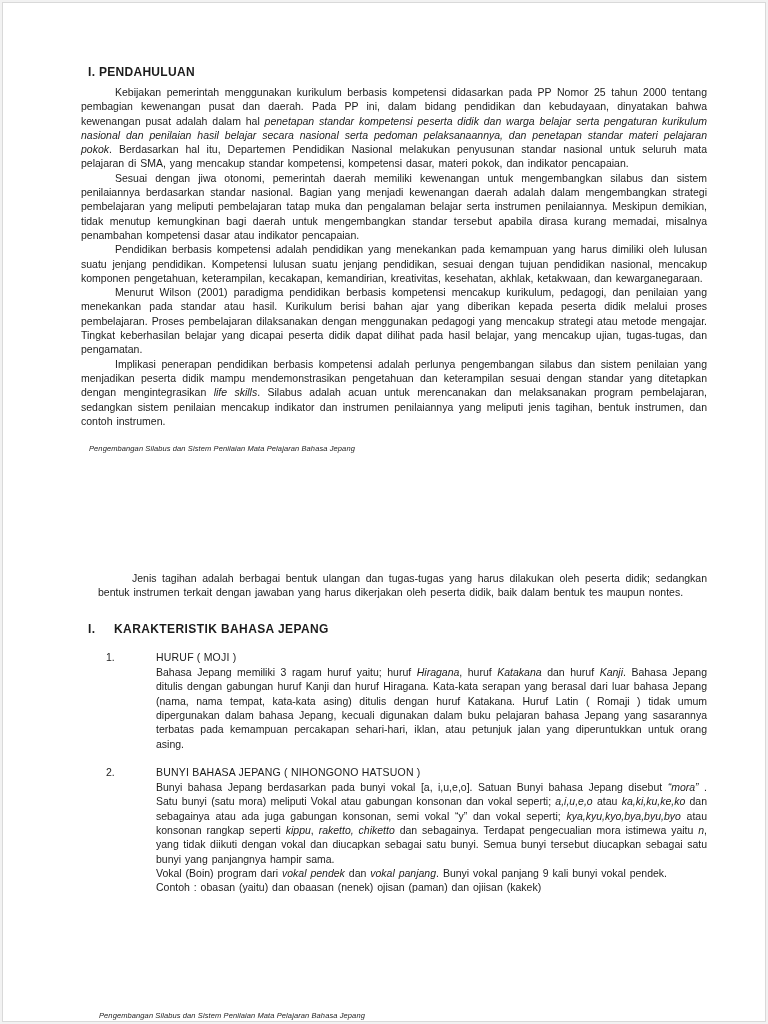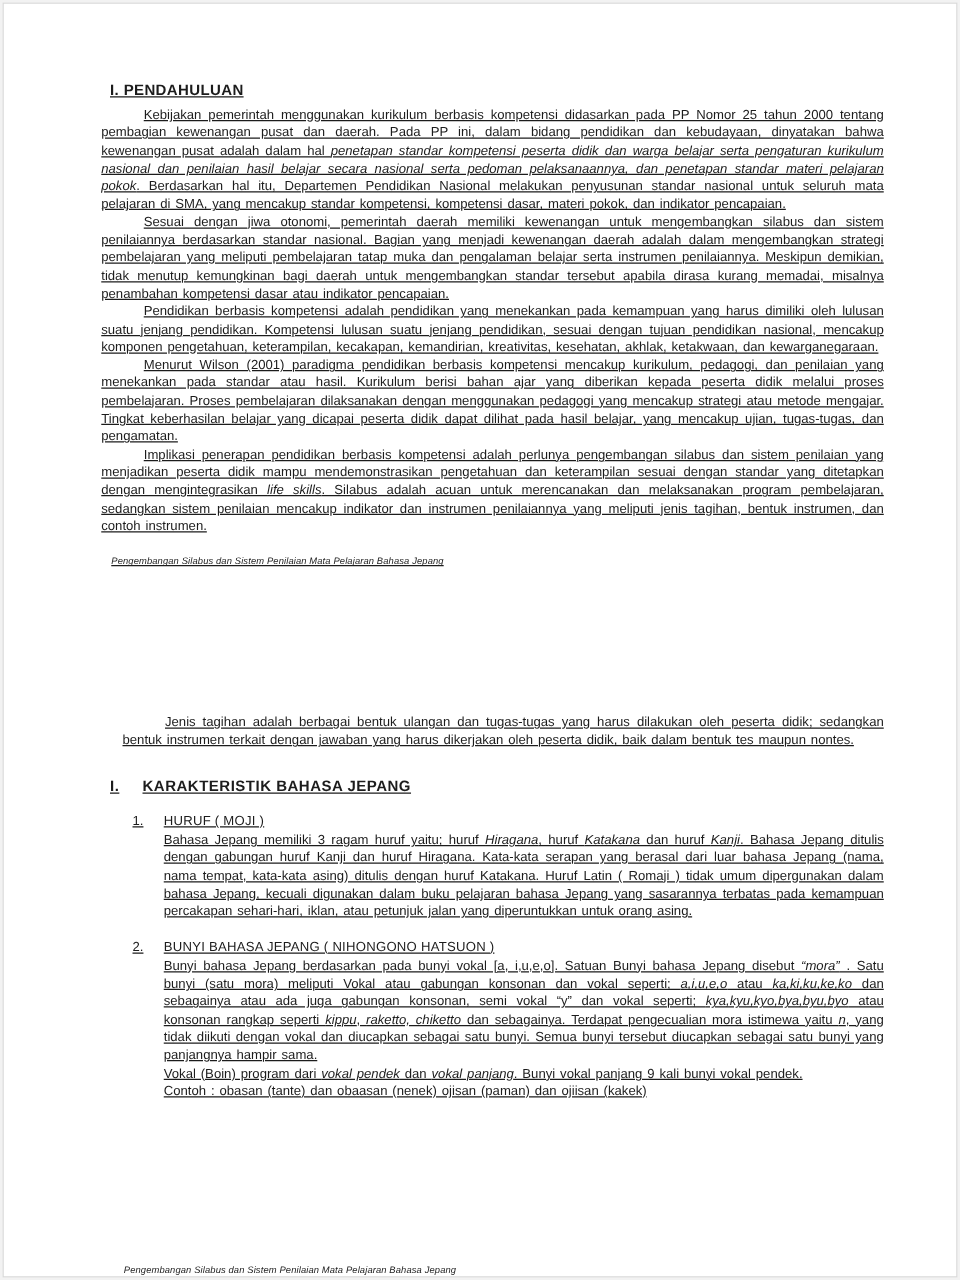--- a/index.html
+++ b/index.html
@@ -6,21 +6,20 @@
   html,body { width:768px; height:1024px; background:#f2f2f2; }
   body { font-family:"Liberation Sans", sans-serif; color:#1c1c1c; }
   .page {
     position:relative;
     width:764px; height:1020px;
     margin:2px auto;
     background:#ffffff;
     border:1px solid #d9d9d9;
     padding:62px 58px 0 78px;
     overflow:hidden;
-    text-decoration:underline;
   }
   .doc-title {
     font-weight:bold;
     font-size:12px;
     letter-spacing:.3px;
     margin-left:7px;
     margin-bottom:6px;
   }
   .para {
     font-size:10.5px;
@@ -49,21 +48,21 @@
     margin-bottom:14px;
   }
   .sec2-head .sec2-num { width:26px; }
   .sec2-item { display:flex; margin-left:25px; margin-bottom:14px; }
   .sec2-item .item-num {
     width:25px;
     flex:0 0 25px;
     font-size:10.5px;
     line-height:14.3px;
   }
-  .item-body { flex:1; }
+  .item-body { flex:1;margin-left:25px; }
   .item-heading {
     font-size:10.5px;
     line-height:14.3px;
     letter-spacing:.2px;
     margin-bottom:1px;
   }
   .item-body .para { margin-bottom:0; }
 </style>
 </head>
 <body>
@@ -102,21 +101,21 @@
       </div>
     </div>
 
     <div class="sec2-item">
       <span class="item-num">2.</span>
       <div class="item-body">
         <div class="item-heading">BUNYI  BAHASA JEPANG ( NIHONGONO HATSUON )</div>
         <div>
             <p class="para"><span>Bunyi bahasa Jepang berdasarkan pada bunyi vokal [a, i,u,e,o]. Satuan Bunyi bahasa Jepang disebut </span><span class="it">“mora”</span><span> . Satu bunyi (satu mora) meliputi Vokal atau gabungan konsonan dan vokal seperti; </span><span class="it">a,i,u,e,o</span><span> atau </span><span class="it">ka,ki,ku,ke,ko</span><span> dan sebagainya atau ada juga gabungan konsonan, semi vokal “y” dan vokal seperti; </span><span class="it">kya,kyu,kyo,bya,byu,byo</span><span> atau konsonan rangkap seperti </span><span class="it">kippu</span><span>, </span><span class="it">raketto, chiketto</span><span> dan sebagainya. Terdapat pengecualian mora istimewa yaitu </span><span class="it">n</span><span>, yang tidak diikuti dengan vokal dan diucapkan sebagai satu bunyi. Semua bunyi tersebut diucapkan sebagai satu bunyi yang panjangnya hampir sama.</span></p>
             <p class="para"><span>Vokal (Boin) program dari </span><span class="it">vokal pendek</span><span> dan </span><span class="it">vokal panjang</span><span>. Bunyi vokal panjang 9 kali bunyi vokal pendek.</span></p>
-            <p class="para"><span>Contoh : obasan (tante) dan obaasan (nenek) ojisan (paman) dan ojiisan (kakek)</span></p>
+            <p class="para"><span>Contoh : obasan (yaitu) dan obaasan (nenek) ojisan (paman) dan ojiisan (kakek)</span></p>
           </div>
       </div>
     </div>
   </div>
 
   <div class="bottom-footer">Pengembangan Silabus dan Sistem Penilaian Mata Pelajaran Bahasa Jepang</div>
 
 </div>
 
 </body></html>

